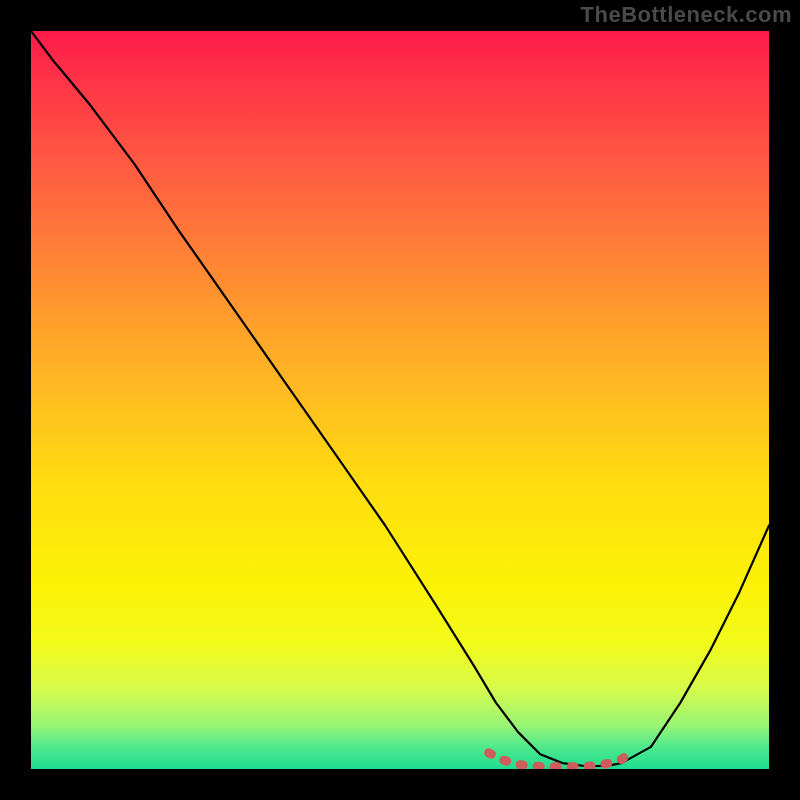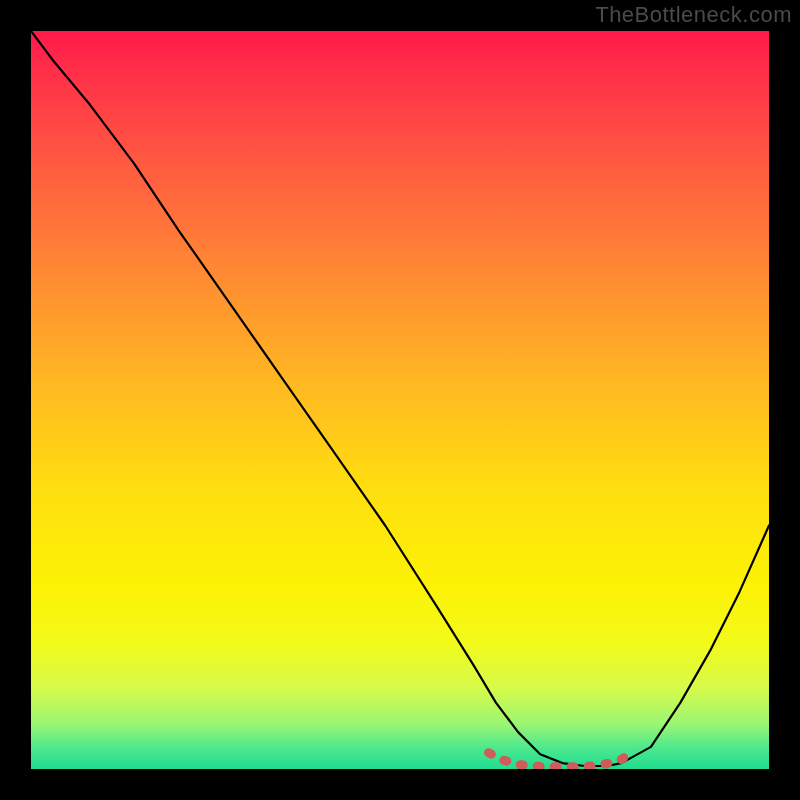--- a/index.html
+++ b/index.html
@@ -16,21 +16,21 @@
     width: 800px;
     height: 800px;
     background: #000;
   }
   .watermark {
     position: absolute;
     top: 2px;
     right: 8px;
     color: #4a4a4a;
     font-size: 22px;
-    font-weight: normal;
+    font-weight: bold;
     letter-spacing: 0.5px;
     z-index: 5;
   }
   .plot-area {
     position: absolute;
     left: 31px;
     top: 31px;
     width: 738px;
     height: 738px;
     overflow: hidden;

